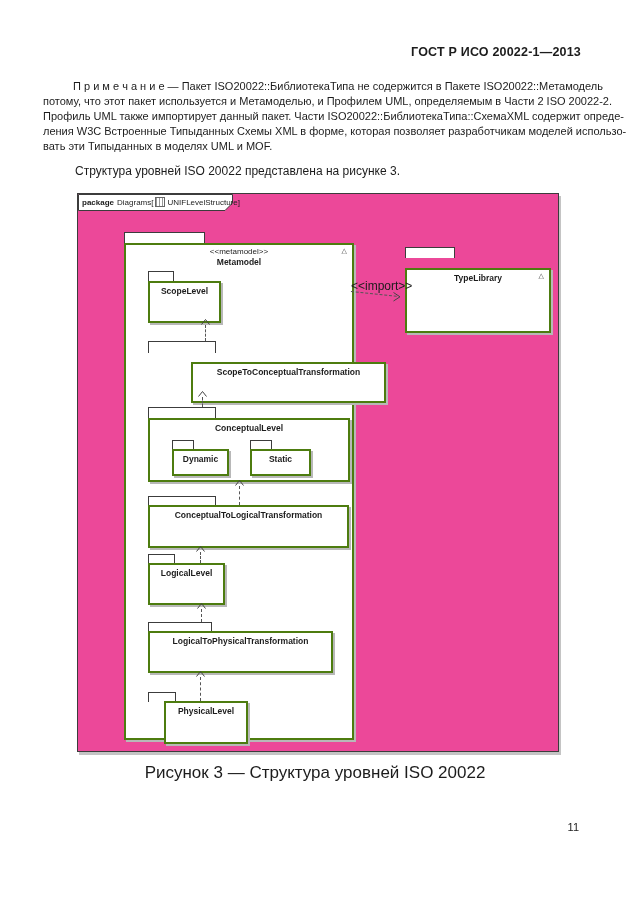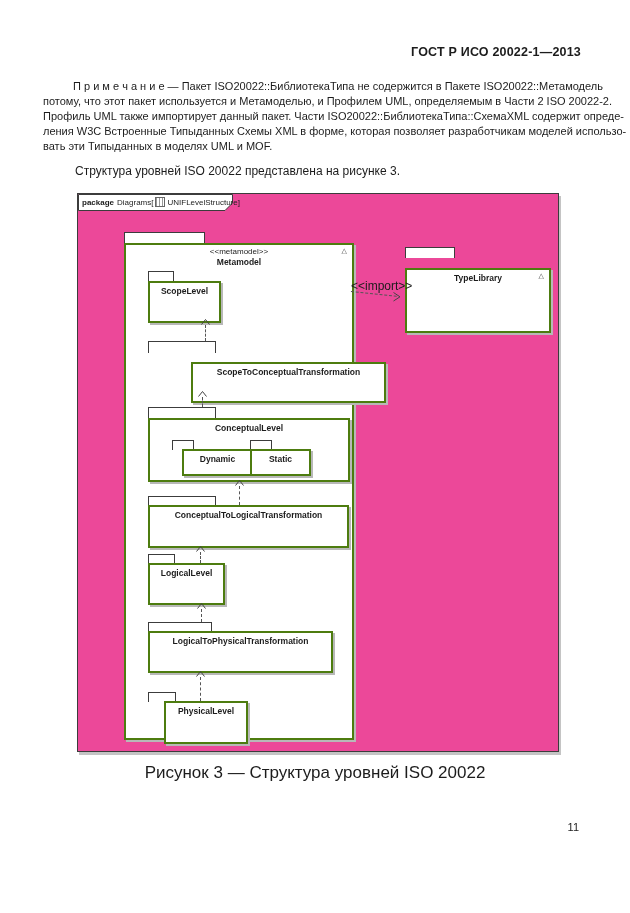--- a/index.html
+++ b/index.html
@@ -93,21 +93,21 @@
   <div class="abs pkg-tab" style="left:70px;top:147px;width:66px;height:11px;"></div>
   <div class="abs pkg-body" style="left:70px;top:168px;width:191px;height:37px;margin-left:43px;">
     <div class="pkg-name">ScopeToConceptualTransformation</div>
   </div>
 
   <div class="abs pkg-tab" style="left:70px;top:213px;width:66px;height:11px;"></div>
   <div class="abs pkg-body" style="left:70px;top:224px;width:198px;height:60px;">
     <div class="pkg-name">ConceptualLevel</div>
 
     <div class="abs pkg-tab" style="left:22px;top:20px;width:20px;height:9px;"></div>
-    <div class="abs pkg-body" style="left:32px;top:29px;width:53px;height:23px;padding-left:14px;">
+    <div class="abs pkg-body" style="left:22px;top:29px;width:53px;height:23px;">
       <div class="pkg-name">Dynamic</div>
     </div>
 
     <div class="abs pkg-tab" style="left:100px;top:20px;width:20px;height:9px;"></div>
     <div class="abs pkg-body" style="left:100px;top:29px;width:57px;height:23px;">
       <div class="pkg-name">Static</div>
     </div>
   </div>
 
   <div class="abs pkg-tab" style="left:70px;top:302px;width:66px;height:9px;"></div>

